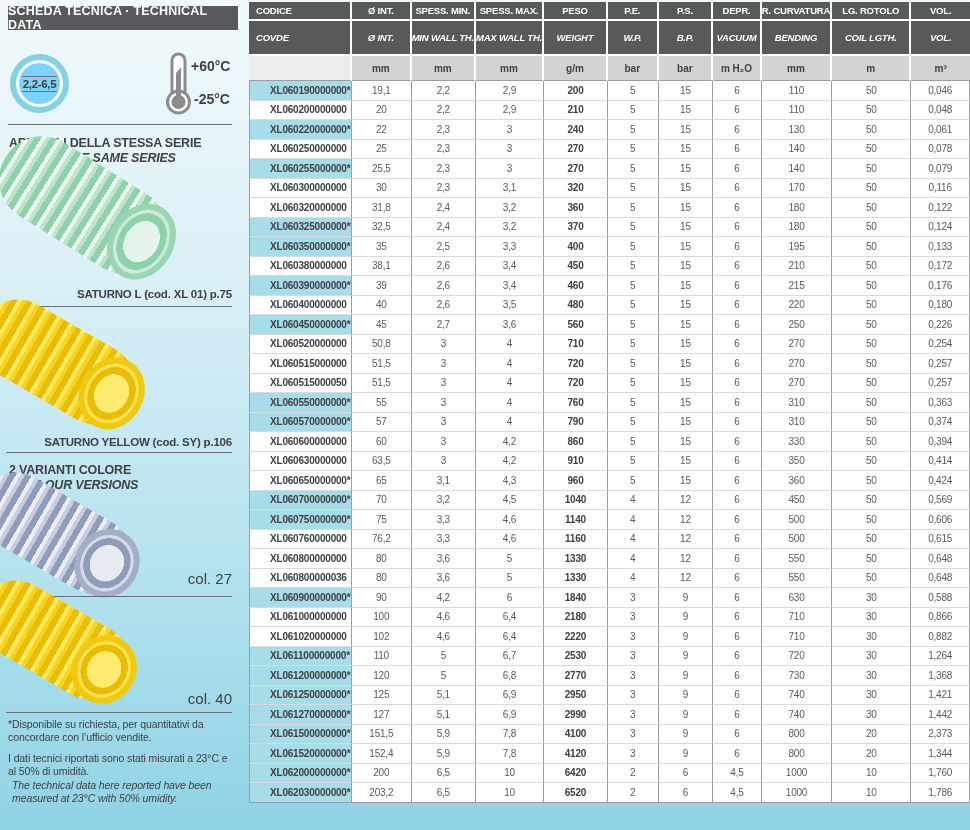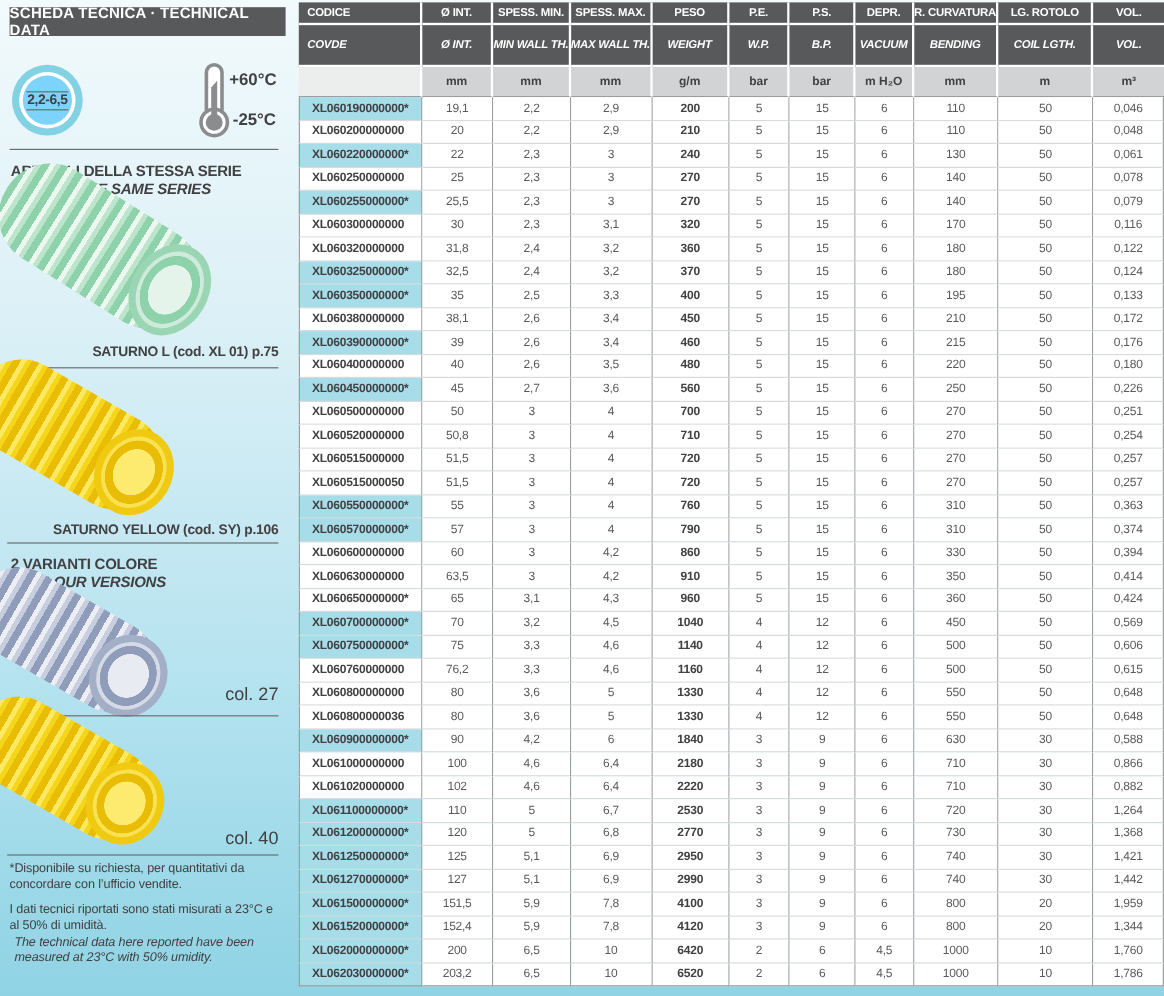--- a/index.html
+++ b/index.html
@@ -70,21 +70,21 @@
   td.h1, td.h2 { background:#58595b; color:#fff; font-weight:bold; font-size:9.5px; text-align:center;
                  border-right:2px solid #fff; border-bottom:2px solid #fff; letter-spacing:-.2px; }
   td.h1 { height:19px; } td.h2 { height:35px; font-style:italic; }
   td.h1.first, td.h2.first { text-align:left; padding-left:7px; }
   td.h1:last-child, td.h2:last-child, td.units:last-child { border-right:none; }
   td.units { background:#d2d3d5; color:#414042; font-weight:bold; font-size:10px; text-align:center;
              height:25px; border-right:2px solid #fff; border-bottom:1px solid #9b9da0; }
   td.units.first { background:#eceded; }
   tbody td { background:#fff; color:#595a5c; font-size:10px; text-align:center; height:19.5px;
              border-right:1px solid #9b9da0; border-bottom:1px solid #d9dadb; letter-spacing:-.2px; }
-  tbody td.code { text-align:left; padding-left:10px; font-weight:bold; color:#414042;
+  tbody td.code { text-align:left; padding-left:20px; font-weight:bold; color:#414042;
                   border-left:1px solid #9b9da0; }
   tbody td.peso { font-weight:bold; color:#414042; }
   tbody tr:last-child td { border-bottom:1px solid #9b9da0; }
   tbody td.hl { background:#a7dce9; }
 </style>
 </head>
 <body>
 
 <div class="page">
 
@@ -361,33 +361,20 @@
             <td>3,6</td>
             <td class="peso">560</td>
             <td>5</td>
             <td>15</td>
             <td>6</td>
             <td>250</td>
             <td>50</td>
             <td>0,226</td>
           </tr>
           <tr>
-            <td class="code">XL060500000000</td>
-            <td>50</td>
-            <td>3</td>
-            <td>4</td>
-            <td class="peso">700</td>
-            <td>5</td>
-            <td>15</td>
-            <td>6</td>
-            <td>270</td>
-            <td>50</td>
-            <td>0,251</td>
-          </tr>
-          <tr>
             <td class="code">XL060520000000</td>
             <td>50,8</td>
             <td>3</td>
             <td>4</td>
             <td class="peso">710</td>
             <td>5</td>
             <td>15</td>
             <td>6</td>
             <td>270</td>
             <td>50</td>
@@ -644,21 +631,21 @@
             <td class="code hl">XL061500000000*</td>
             <td>151,5</td>
             <td>5,9</td>
             <td>7,8</td>
             <td class="peso">4100</td>
             <td>3</td>
             <td>9</td>
             <td>6</td>
             <td>800</td>
             <td>20</td>
-            <td>1,959</td>
+            <td>2,373</td>
           </tr>
           <tr>
             <td class="code hl">XL061520000000*</td>
             <td>152,4</td>
             <td>5,9</td>
             <td>7,8</td>
             <td class="peso">4120</td>
             <td>3</td>
             <td>9</td>
             <td>6</td>

